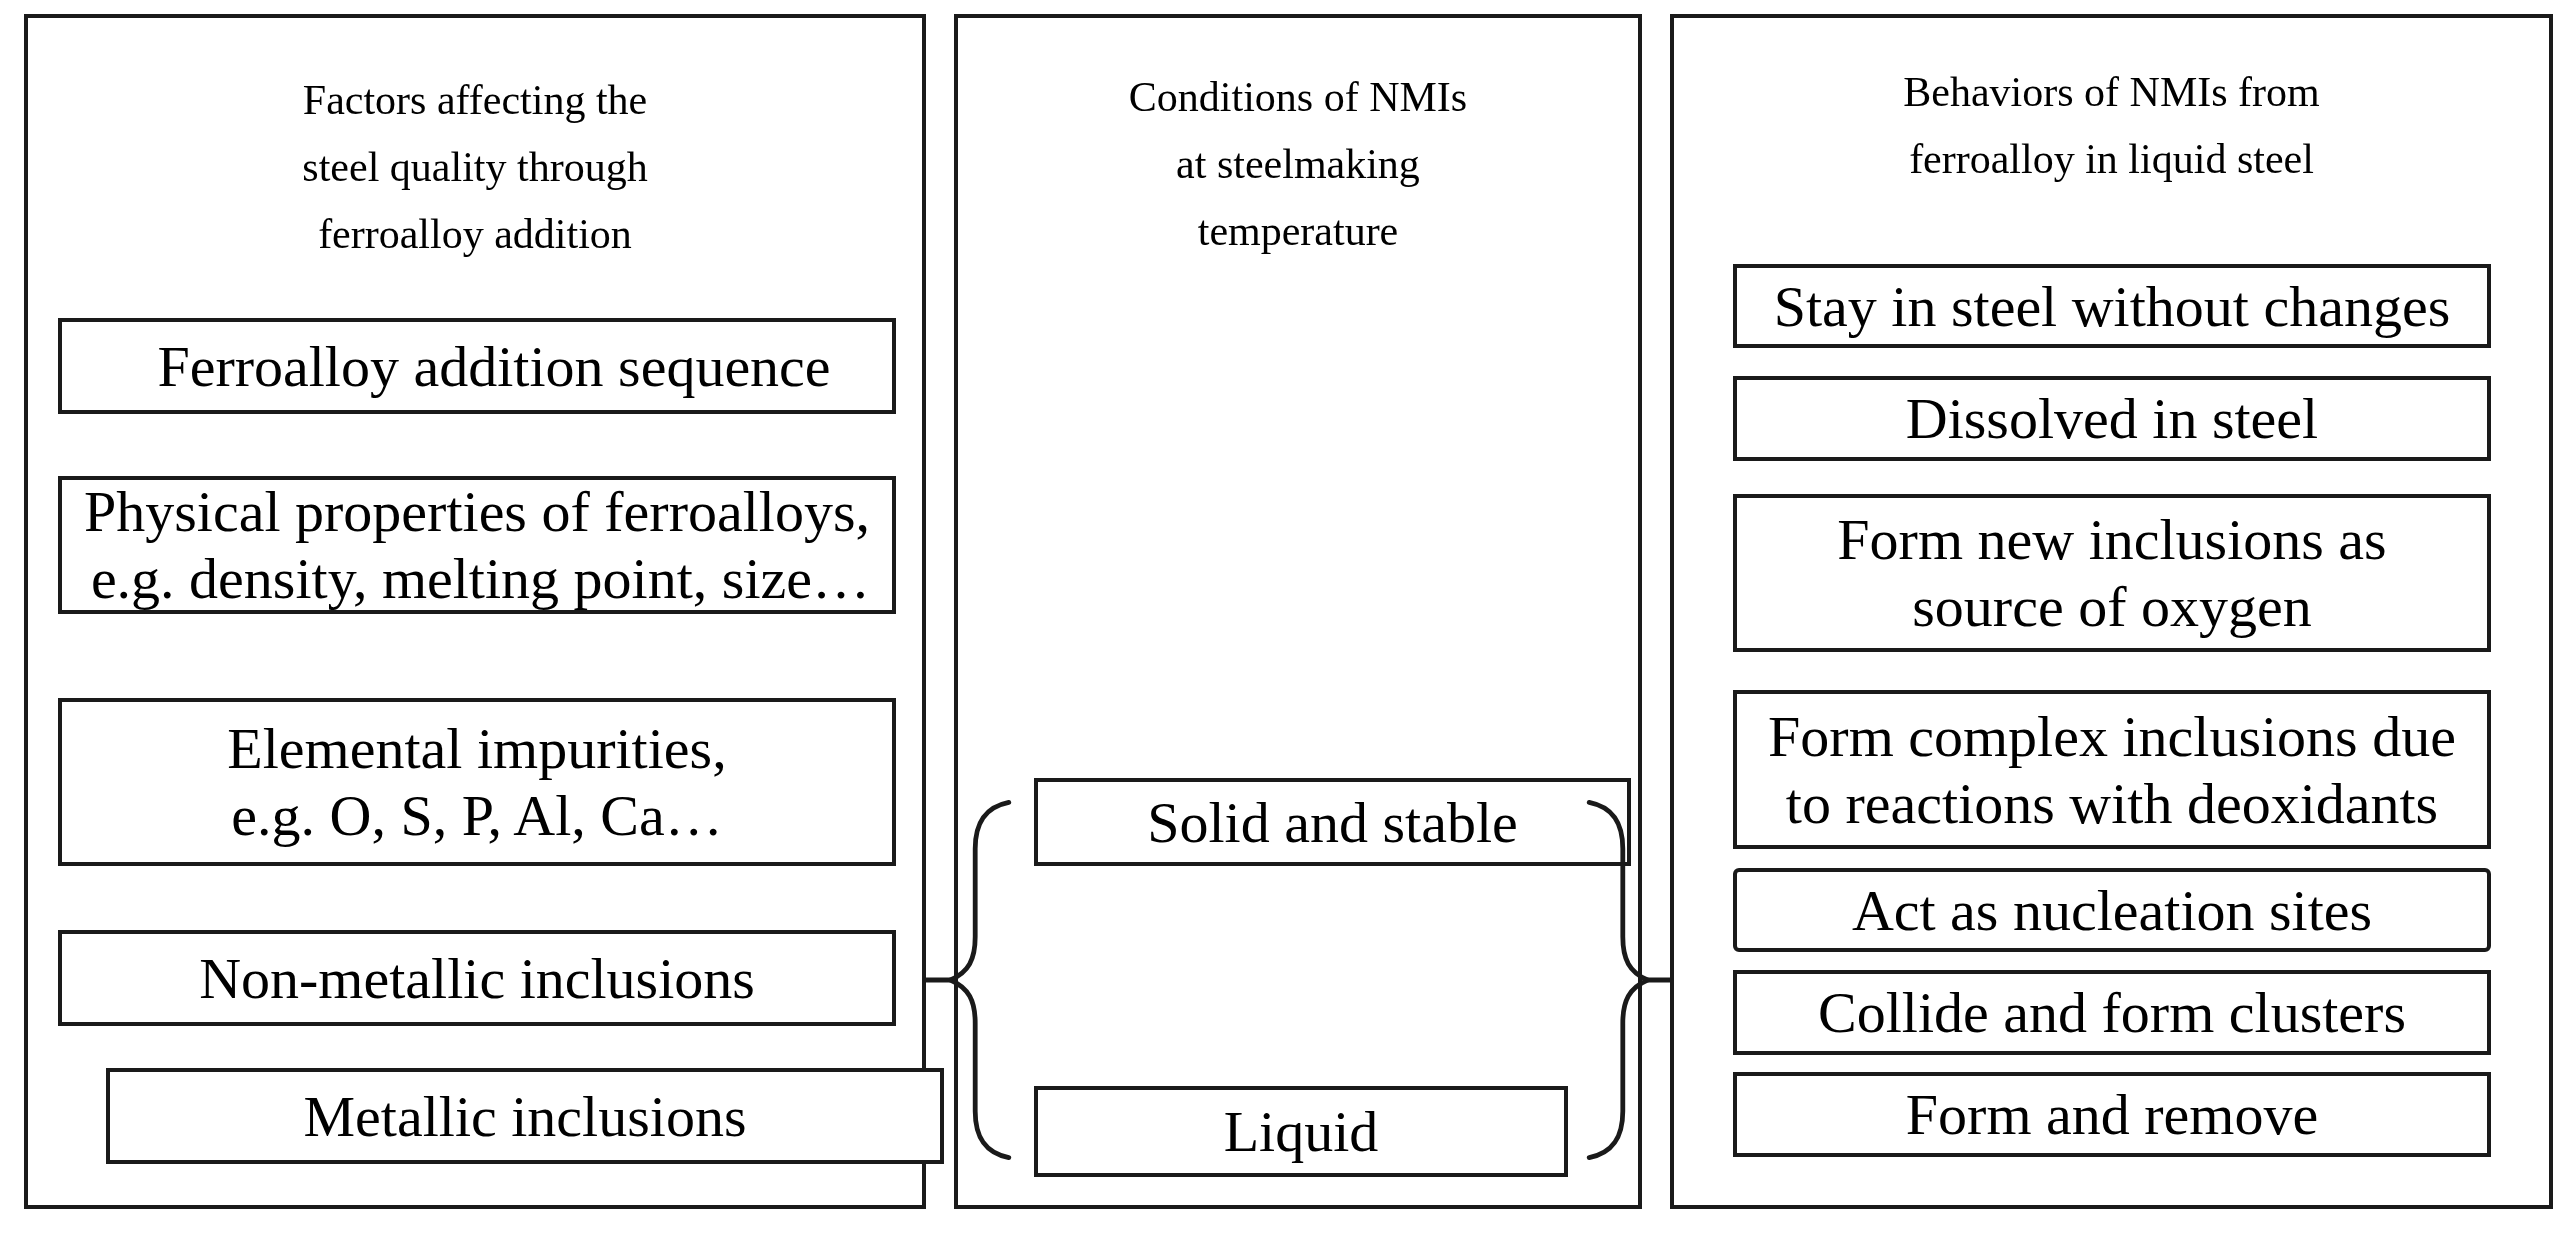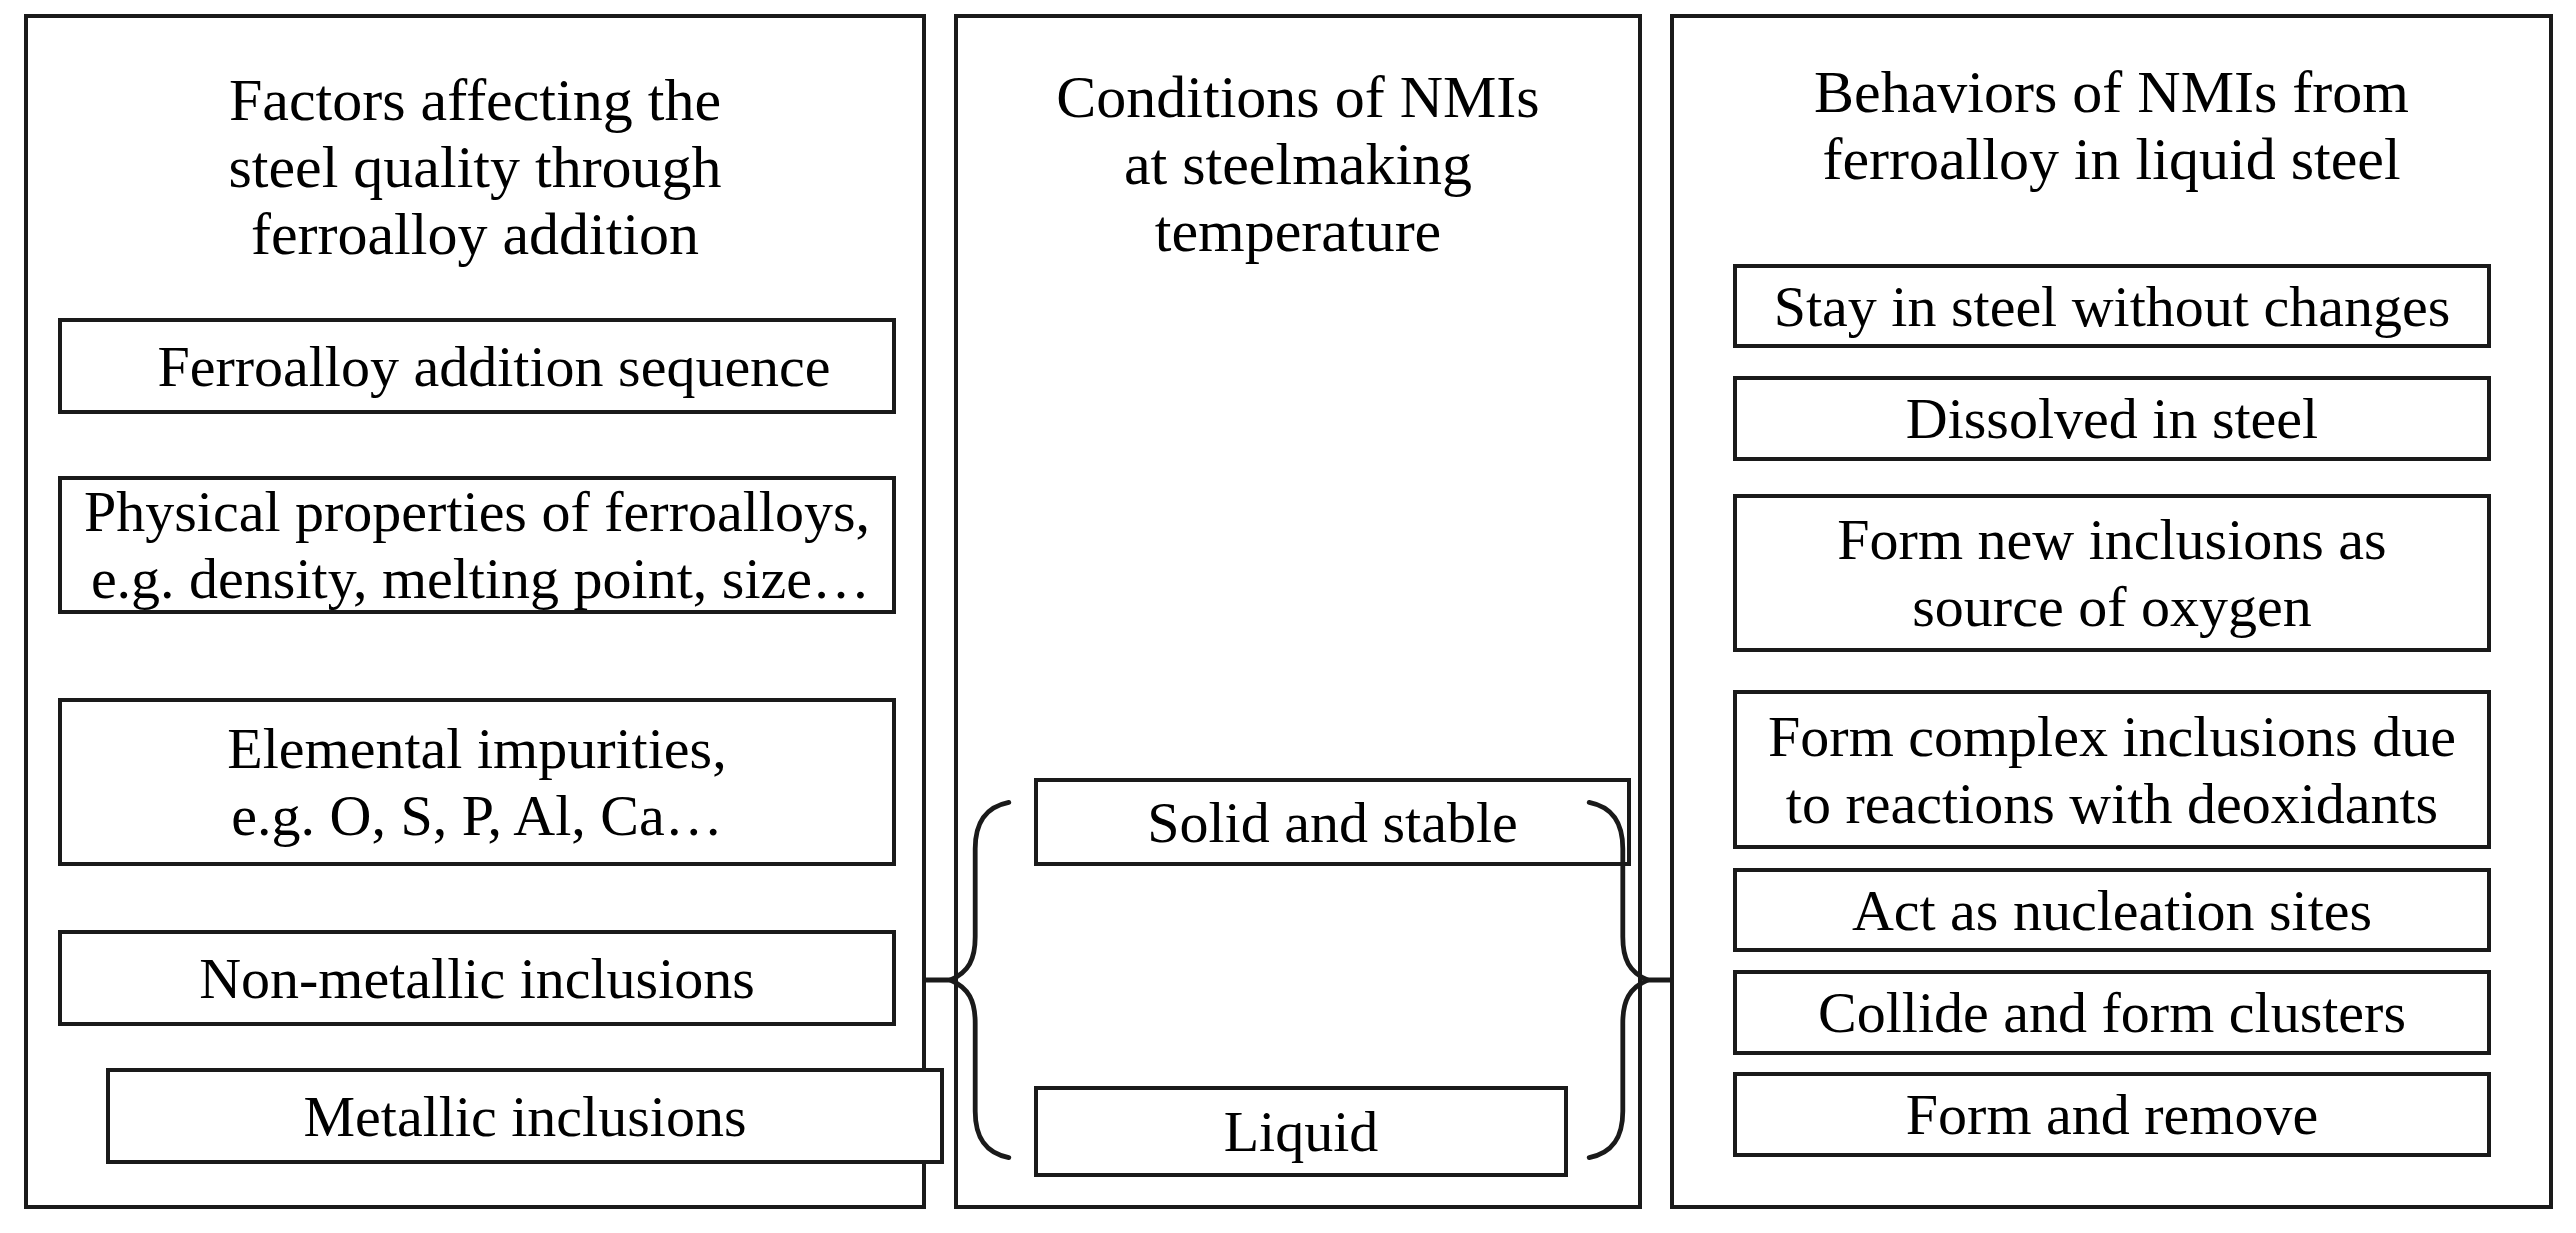--- a/index.html
+++ b/index.html
@@ -23,21 +23,21 @@
   .panel {
     position: absolute;
     top: 14.4px;
     height: 1195px;
     border: 4.8px solid var(--border);
     background: var(--bg);
   }
   .panel-title {
     position: absolute;
     text-align: center;
-    font-size: 60px;
+    font-size: 42px;
     line-height: 67px;
     white-space: pre-line;
     color: var(--text);
   }
   .dbox {
     position: absolute;
     border: 4px solid var(--border);
     background: var(--bg);
     display: flex;
     align-items: center;
@@ -124,21 +124,21 @@
     <div class="label">Dissolved in steel</div>
   </div>
   <div class="dbox" style="left:1733px; top:494px; width:758px; height:158px;">
     <div class="label">Form new inclusions as
 source of oxygen</div>
   </div>
   <div class="dbox" style="left:1733px; top:690px; width:758px; height:159px;">
     <div class="label">Form complex inclusions due
 to reactions with deoxidants</div>
   </div>
-  <div class="dbox" style="left:1733px; top:868px; width:758px; height:84px;">
+  <div class="dbox" style="left:1733px; top:868px; width:758px; height:84px;border-radius:6px;">
     <div class="label">Act as nucleation sites</div>
   </div>
   <div class="dbox" style="left:1733px; top:970px; width:758px; height:85px;">
     <div class="label">Collide and form clusters</div>
   </div>
   <div class="dbox" style="left:1733px; top:1072px; width:758px; height:85px;">
     <div class="label">Form and remove</div>
   </div>
 
 </div>

